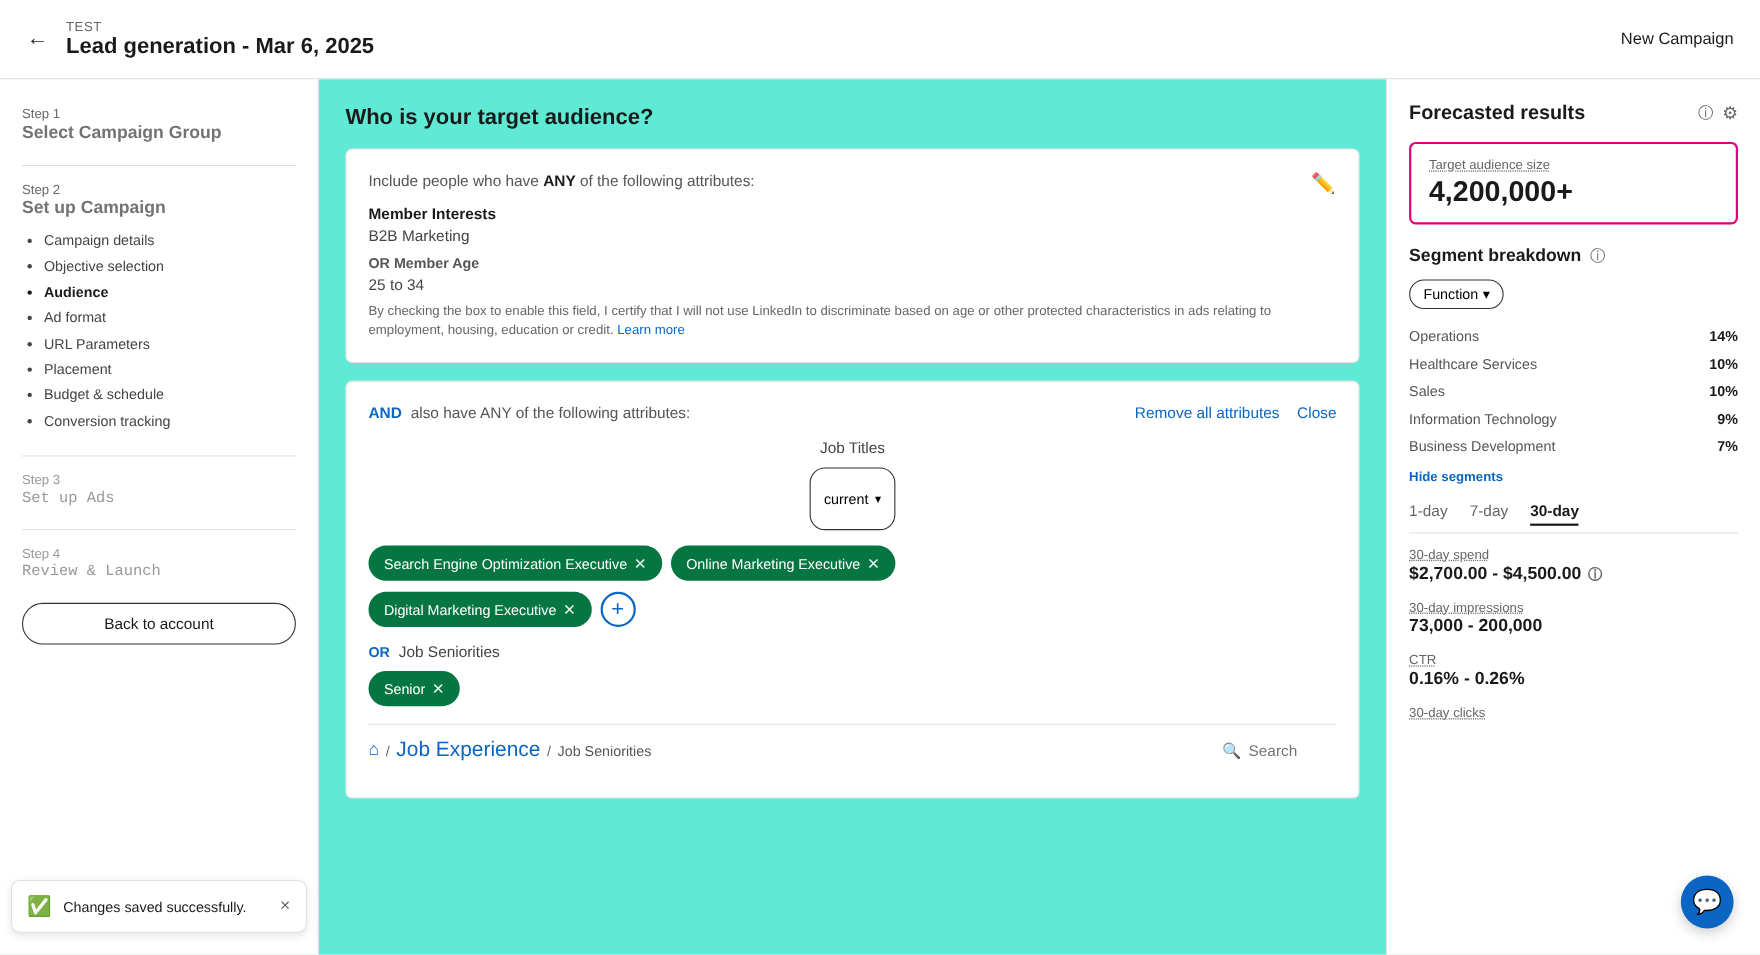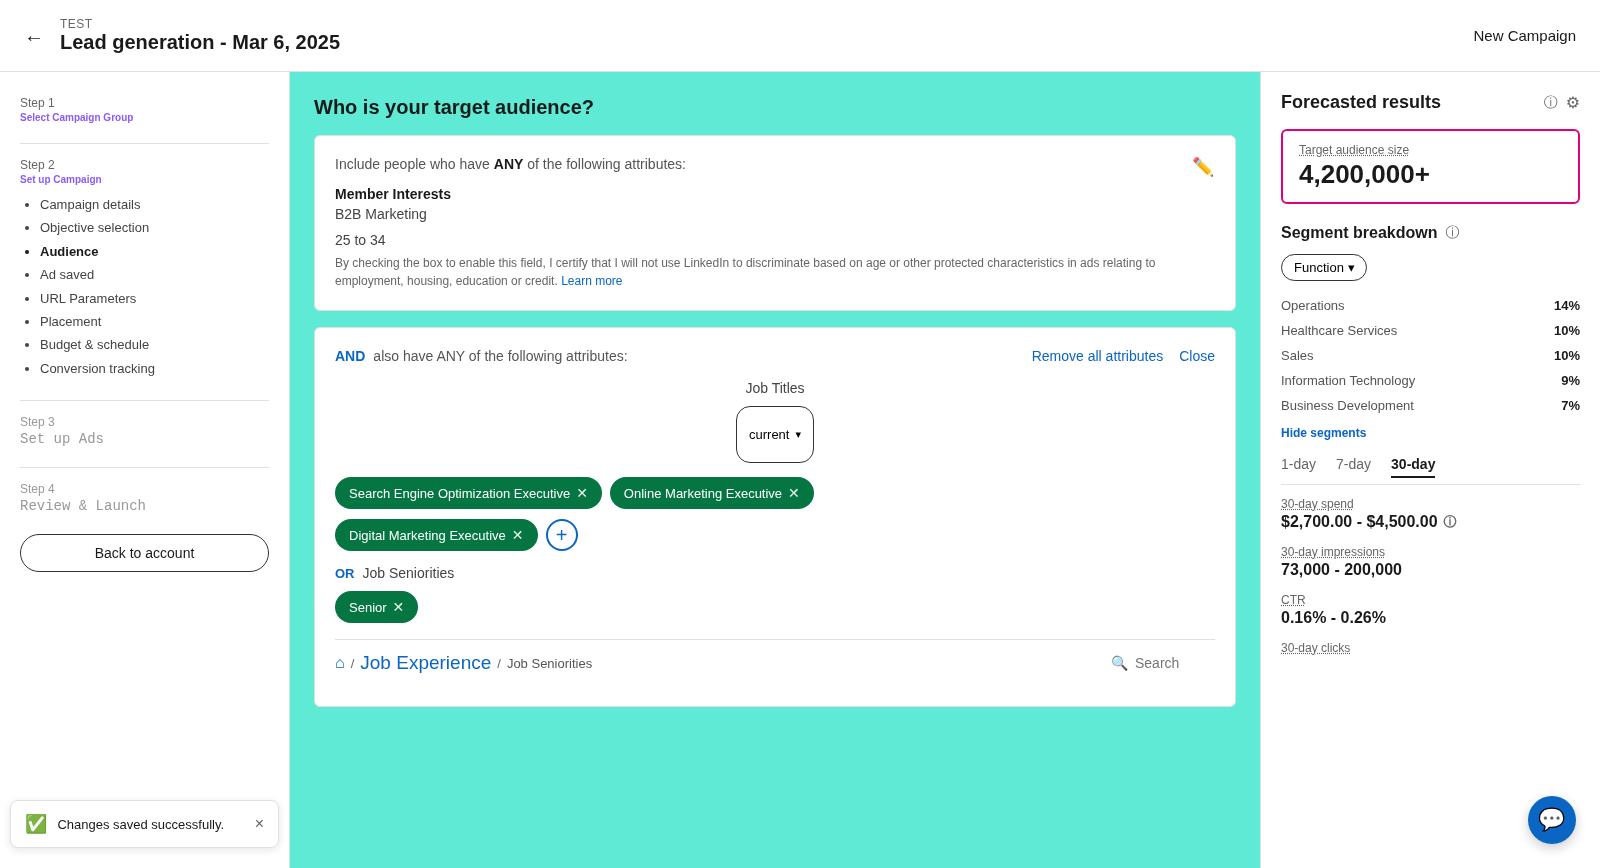--- a/index.html
+++ b/index.html
@@ -21,21 +21,21 @@
     
     .main-layout { display: flex; height: calc(868px - 72px); overflow: hidden; }
 
     
     .sidebar {
       width: 290px; min-width: 290px; background: #fff; border-right: 1px solid #e0e0e0;
       padding: 24px 20px; overflow-y: auto; position: relative;
     }
     .step-group { margin-bottom: 20px; }
     .step-label { font-size: 12px; color: #666; margin-bottom: 2px; }
-    .step-title { font-size: 10px; font-weight: 600; color: #8b5cf6; margin-bottom: 8px; }
+    .step-title { font-size: 16px; font-weight: 600; color: #737373; margin-bottom: 8px; }
     .step-items { list-style: disc; padding-left: 20px; }
     .step-items li { font-size: 13px; color: #444; line-height: 1.8; }
     .step-items li.active { font-weight: 700; color: #1a1a1a; }
     .divider { border: none; border-top: 1px solid #e0e0e0; margin: 14px 0; }
 
     .back-to-account-btn {
       display: block; width: 100%; padding: 10px 0; border: 1.5px solid #333;
       border-radius: 20px; background: #fff; font-size: 14px; font-weight: 500;
       text-align: center; cursor: pointer; color: #1a1a1a; margin-top: 16px;
     }
@@ -191,21 +191,21 @@
     </div>
     <hr class="divider">
 
     <div class="step-group">
       <div class="step-label">Step 2</div>
       <div class="step-title">Set up Campaign</div>
       <ul class="step-items">
         <li>Campaign details</li>
         <li>Objective selection</li>
         <li class="active"><strong>Audience</strong></li>
-        <li>Ad saved</li>
+        <li>Ad format</li>
         <li>URL Parameters</li>
         <li>Placement</li>
         <li>Budget &amp; schedule</li>
         <li>Conversion tracking</li>
       </ul>
     </div>
     <hr class="divider">
 
     <div class="step-group">
       <div class="step-inactive-label">Step 3</div>
@@ -234,20 +234,21 @@
       <div class="audience-include-text">
         Include people who have <strong>ANY</strong> of the following attributes:
       </div>
       <span class="edit-icon">✏️</span>
 
       <div class="attr-group">
         <div class="attr-label">Member Interests</div>
         <div class="attr-value">B2B Marketing</div>
       </div>
 
+      <div class="or-label">OR Member Age</div>
       <div class="attr-value">25 to 34</div>
       <div class="age-disclaimer">
         By checking the box to enable this field, I certify that I will not use LinkedIn to discriminate based on age or other protected characteristics in ads relating to employment, housing, education or credit. <a href="#">Learn more</a>
       </div>
     </div>
 
     <div class="and-section">
       <div class="and-header">
         <span class="and-badge">AND</span>
         <span class="and-text">also have ANY of the following attributes:</span>

